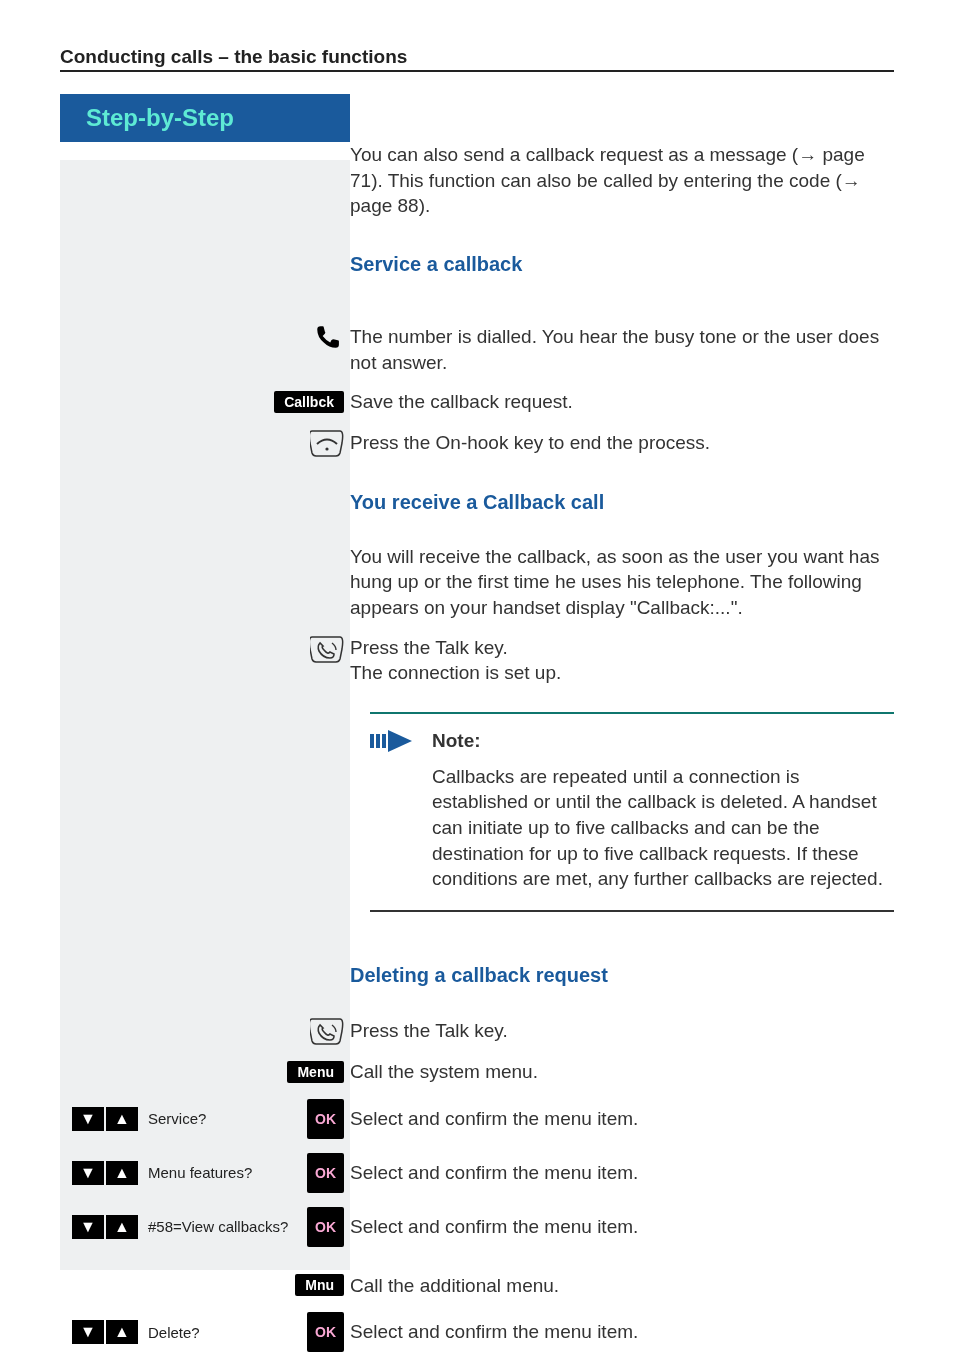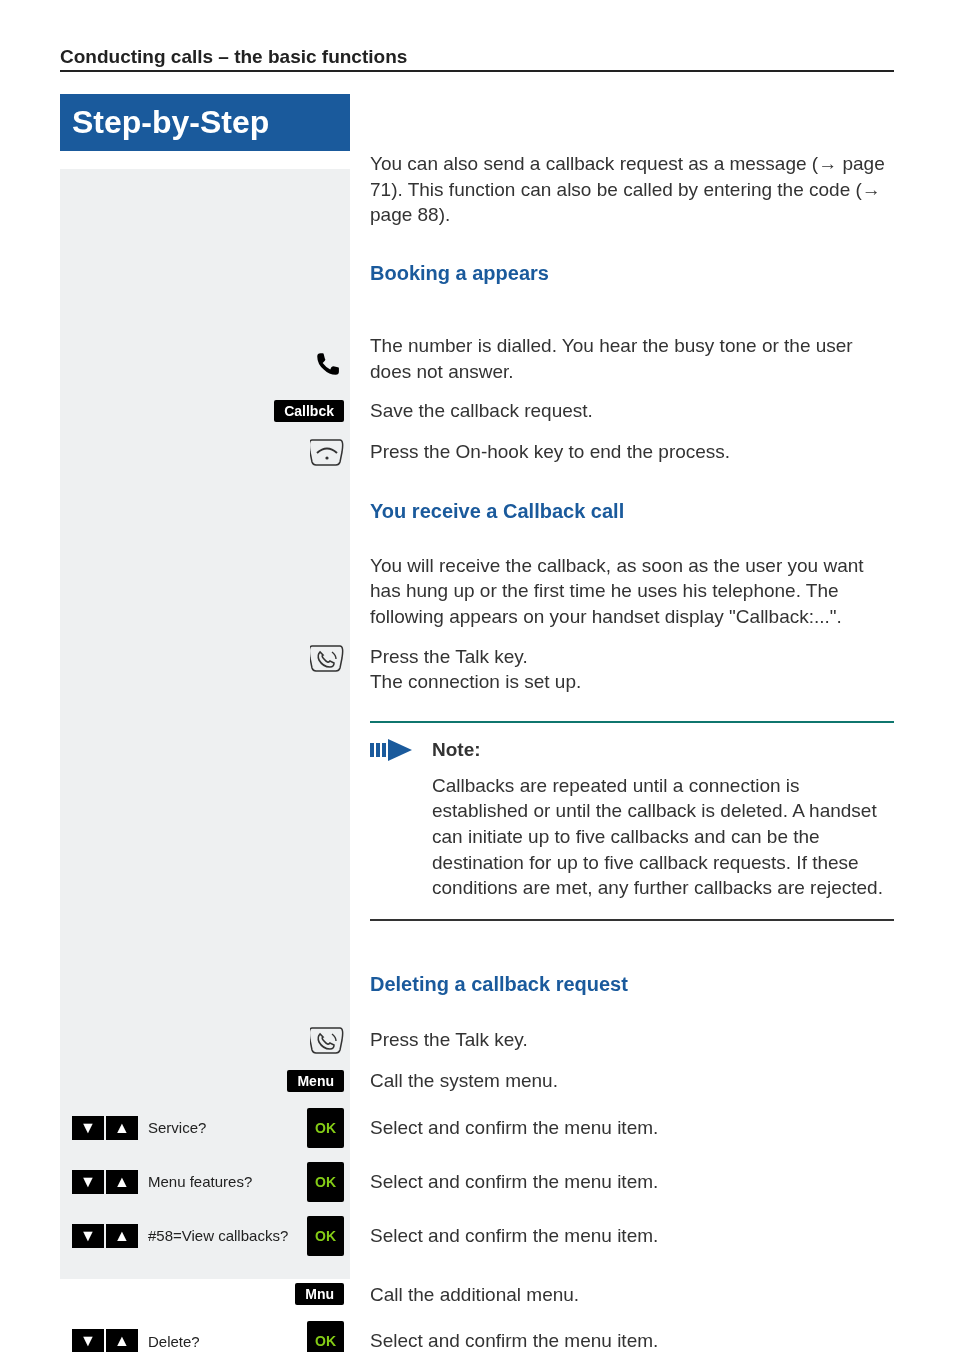--- a/index.html
+++ b/index.html
@@ -1,26 +1,26 @@
 <!DOCTYPE html>
 <html><head>
 <meta charset="utf-8">
 <style>
   * { box-sizing: border-box; margin: 0; padding: 0; }
   html, body { width: 954px; background: #fff; font-family: Arial, Helvetica, sans-serif; color: #333; }
   .page { width: 954px; padding: 46px 60px 40px 60px; }
   .running-head { font-weight: bold; font-size: 19px; color: #222; padding-bottom: 2px; border-bottom: 2px solid #222; margin-bottom: 22px; }
-  .step-banner { background: #1a5a9c; color: #ffffff; font-weight: bold; font-size: 32px; padding: 10px 12px; margin-bottom: 18px; }
+  .step-banner { background: #1a5a9c; color: #5eead4; font-weight: bold; font-size: 24px; padding: 10px 26px; margin-bottom: 18px; }
   .left-grey { background: #eef0f1; min-height: 1110px; position: relative; }
   .row { display: flex; align-items: flex-start; margin-bottom: 14px; }
   .row .icons { width: 290px; flex: 0 0 290px; display: flex; justify-content: flex-end; align-items: center; padding-right: 6px; gap: 8px; }
-  .row .text { flex: 1; padding-left: 20px; font-size: 19px; line-height: 1.35; color: #333; }
+  .row .text { flex: 1; font-size: 19px; line-height: 1.35; color: #333; }
   .section-title { color: #1a5a9c; font-weight: bold; font-size: 20px; margin: 18px 0 14px 0; }
   .pill { background: #000; color: #fff; font-size: 14px; font-weight: bold; padding: 3px 10px; border-radius: 2px; display: inline-block; }
-  .ok { background: #000; color: #84cc16; font-size: 14px; font-weight: bold; padding: 12px 8px; border-radius: 2px; display: inline-block; }
+  .ok { background: #000; color: #f9a8d4; font-size: 14px; font-weight: bold; padding: 12px 8px; border-radius: 2px; display: inline-block; }
   .arrowbtn { background: #000; color: #fff; width: 32px; height: 24px; display: inline-flex; align-items: center; justify-content: center; font-size: 16px; }
   .arrowpair { display: inline-flex; gap: 2px; }
   .menu-label { font-size: 15px; color: #222; width: 120px; text-align: left; line-height: 1.15; }
   .keyicon { width: 34px; height: 28px; display: inline-flex; align-items: center; justify-content: center; }
   .keyicon svg { width: 34px; height: 28px; }
   .handset-icon { font-size: 28px; color: #000; padding-right: 4px; }
   .note-block { border-top: 2px solid #0f766e; border-bottom: 2px solid #333; margin: 12px 0 18px 0; padding: 14px 0 18px 0; display: flex; gap: 14px; }
   .note-arrow { flex: 0 0 48px; padding-top: 2px; }
   .note-arrow svg { width: 42px; height: 22px; }
   .note-body { flex: 1; font-size: 19px; line-height: 1.35; color: #333; }
@@ -62,25 +62,25 @@
   <div style="margin-top:-1128px; position:relative;">
 
     <div class="row">
       <div class="icons"></div>
       <div class="text">You can also send a callback request as a message (→ page 71). This function can also be called by entering the code (→ page 88).</div>
     </div>
 
     <div class="row">
       <div class="icons"></div>
       <div class="text">
-          <div class="section-title">Booking a appears</div>
-        </div>
-    </div>
-
-    <div class="row" style="align-items:flex-end;margin-top:32px;">
+          <div class="section-title">Service a callback</div>
+        </div>
+    </div>
+
+    <div class="row" style="align-items:flex-start;margin-top:32px;">
       <div class="icons">
         <span class="handset-icon">
           <svg width="26" height="26" viewBox="0 0 24 24">
               <path d="M6 2 Q3 2 3 5 Q3 12 9 17 Q14 22 20 22 Q23 22 23 19 L23 16 Q23 15 22 15 L18 14 Q17 14 16 15 L15 17 Q11 15 8 11 L10 9 Q11 8 10 7 L9 3 Q9 2 8 2 Z" fill="#000"></path>
             </svg>
         </span>
       </div>
       <div class="text">The number is dialled. You hear the busy tone or the user does not answer.</div>
     </div>
 

